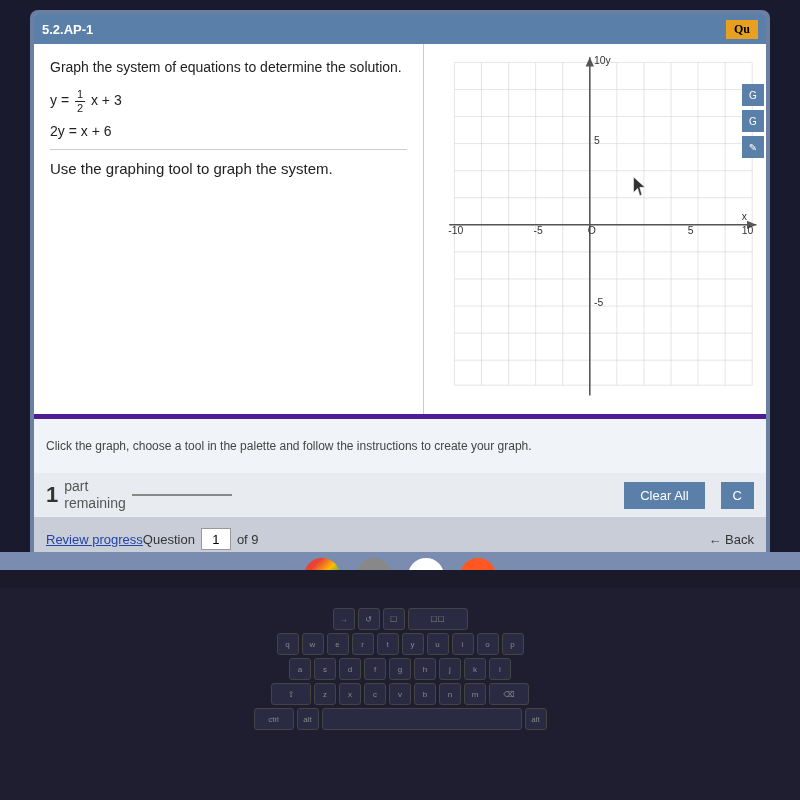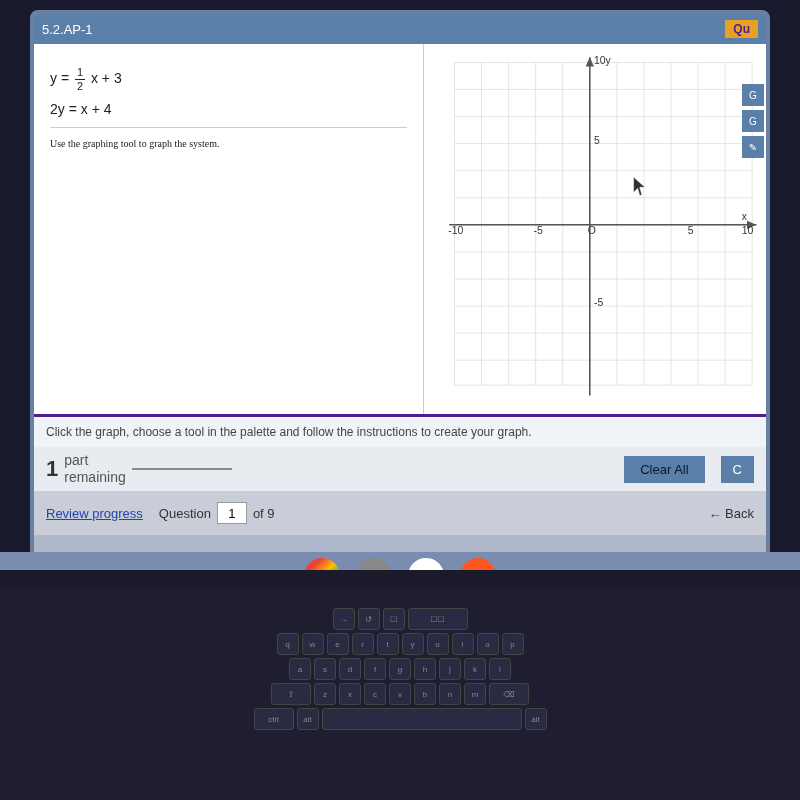--- a/index.html
+++ b/index.html
@@ -36,32 +36,33 @@
       justify-content: space-between;
       align-items: center;
       background: #5a7fa8;
       height: 30px;
       padding: 0 8px;
     }
 
     .section-label {
       color: white;
       font-size: 13px;
-      font-weight: normal;
+      font-weight: bold;
       text-align: center;
     }
 
     .qu-button {
       background: #e8a020;
-      color: #4c1d95;
+      color: #000000;
       font-size: 12px;
       font-weight: bold;
       padding: 2px 8px;
       border: none;
       cursor: pointer;
+      font-family: Liberation Serif, serif;
     }
 
     
     .main-content {
       display: flex;
       background: white;
       height: 370px;
     }
 
     
@@ -106,24 +107,23 @@
       padding: 0 2px;
     }
 
     .divider-line {
       border: none;
       border-top: 1px solid #ccc;
       margin: 10px 0;
     }
 
     .graphing-instruction {
-      font-size: 10px;
+      font-size: 15px;
       color: #222;
       margin-bottom: 8px;
-      font-family: Liberation Serif, serif;
     }
 
     .graph-thumbnail {
       display: flex;
       align-items: center;
       gap: 6px;
       border: 1px solid #aaa;
       padding: 6px 8px;
       width: 110px;
       background: #e8f0f8;
@@ -174,24 +174,24 @@
       display: flex;
       align-items: center;
       justify-content: center;
       cursor: pointer;
       border: none;
     }
 
     
     .instruction-bar {
       background: #f0f4f8;
-      padding: 8px 12px;
+      padding: 20px 12px;
       font-size: 12px;
       color: #444;
-      border-top: 3px solid #4c1d95;
+      border-top: 5px solid #4c1d95;
     }
 
     
     .bottom-controls {
       display: flex;
       align-items: center;
       background: #e8ecf0;
       padding: 8px 12px;
       gap: 16px;
       height: 44px;
@@ -218,21 +218,21 @@
     }
 
     .part-line {
       width: 100px;
       height: 2px;
       background: #888;
     }
 
     .clear-all-btn {
       background: #5a7fa8;
-      color: #0f172a;
+      color: #ffffff;
       border: none;
       padding: 6px 16px;
       font-size: 13px;
       cursor: pointer;
       margin-left: auto;
     }
 
     .check-btn {
       background: #5a7fa8;
       color: white;
@@ -242,21 +242,21 @@
       cursor: pointer;
     }
 
     
     .footer-nav {
       display: flex;
       align-items: center;
       background: #c8cdd8;
       padding: 6px 12px;
       height: 44px;
-      gap: 16px;
+      gap: 0;
     }
 
     .review-progress-btn {
       color: #2244aa;
       font-size: 13px;
       text-decoration: underline;
       cursor: pointer;
       background: none;
       border: none;
     }
@@ -372,32 +372,33 @@
   <div class="screen-inner">
 
     <div class="top-bar">
       <span class="section-label">5.2.AP-1</span>
       <button class="qu-button">Qu</button>
     </div>
 
     <div class="main-content">
 
       <div class="left-panel">
+        <p class="problem-title">Graph the system of equations to determine the solution.</p>
 
         <div class="equation-block">
           <span>y = </span>
           <span class="equation-fraction">
             <span class="fraction-num">1</span>
             <span class="fraction-den">2</span>
           </span>
           <span>x + 3</span>
         </div>
 
         <div class="equation-block">
-          <span>2y = x + 4</span>
+          <span>2y = x + 6</span>
         </div>
 
         <hr class="divider-line">
 
         <p class="graphing-instruction">Use the graphing tool to graph the system.</p>
 
       </div>
 
       <div class="right-panel">
         <div class="side-tools">

